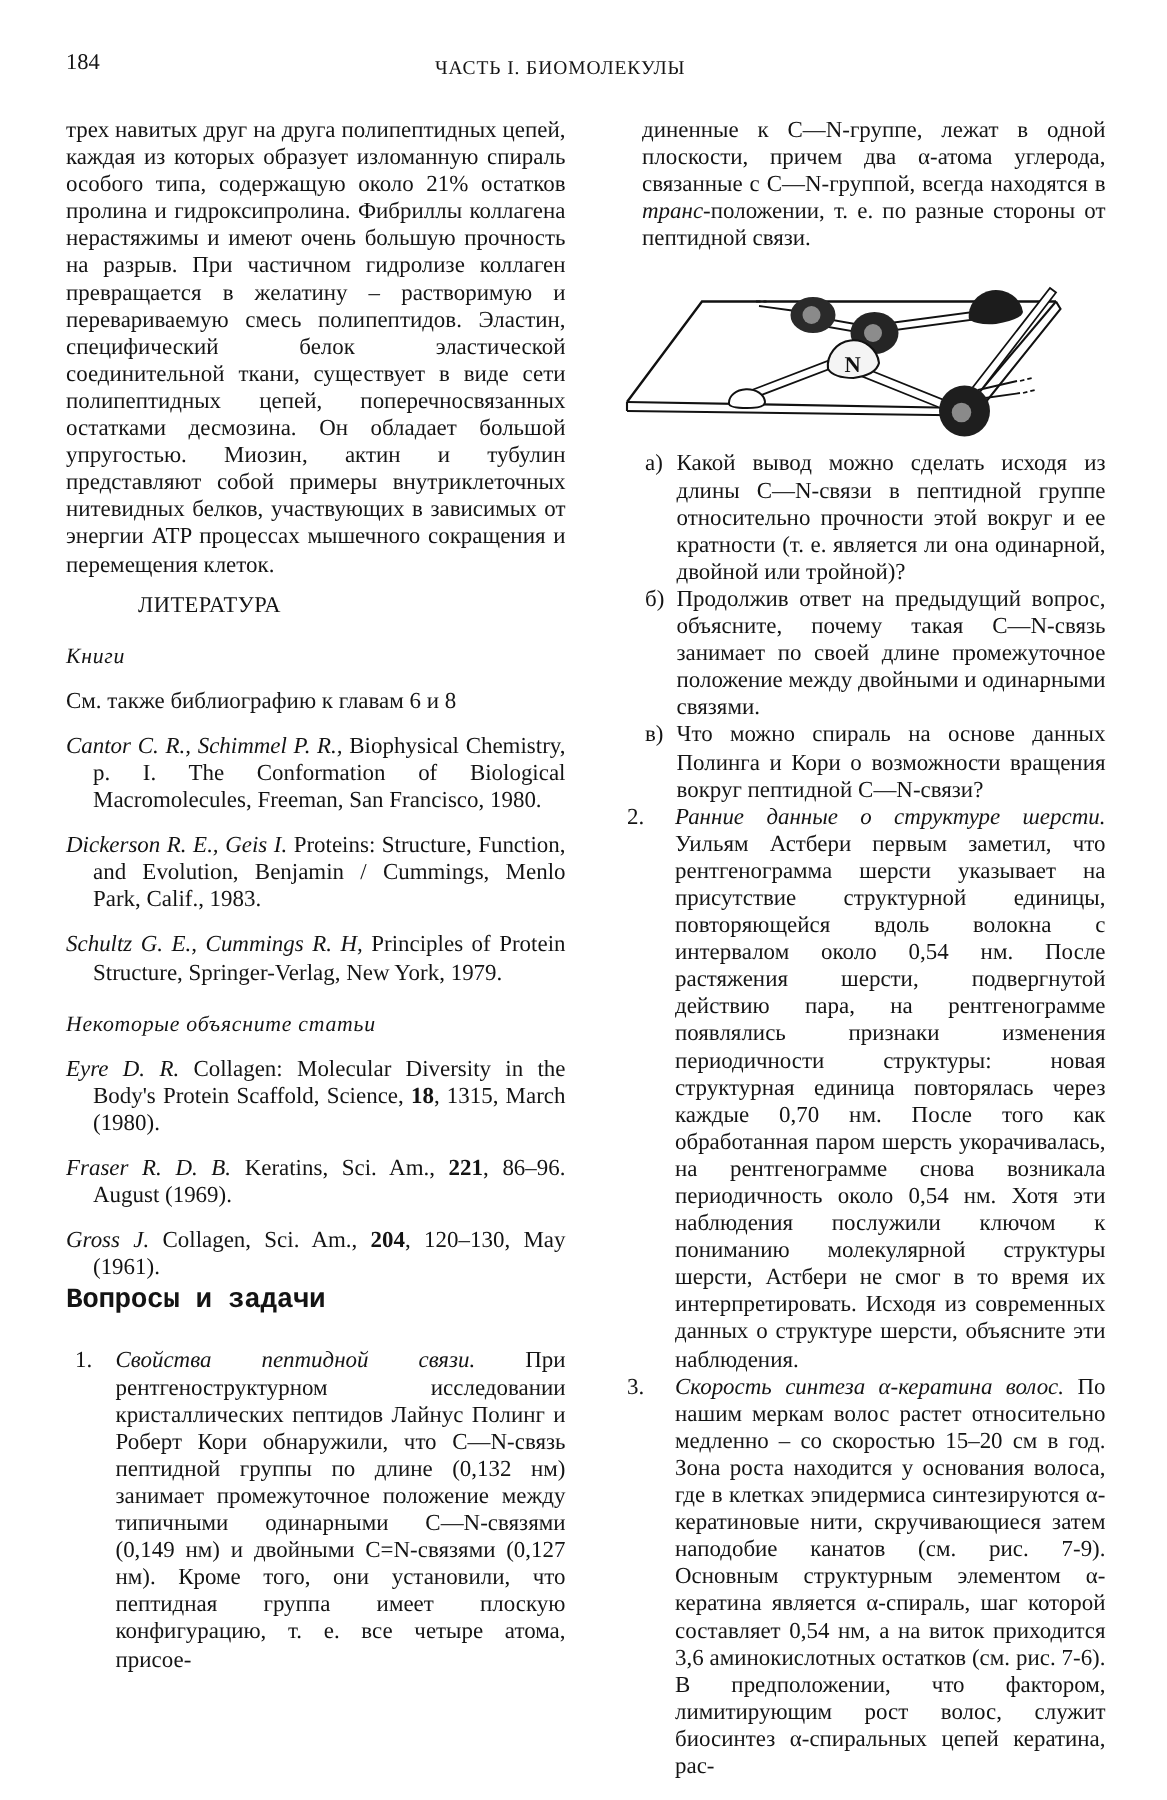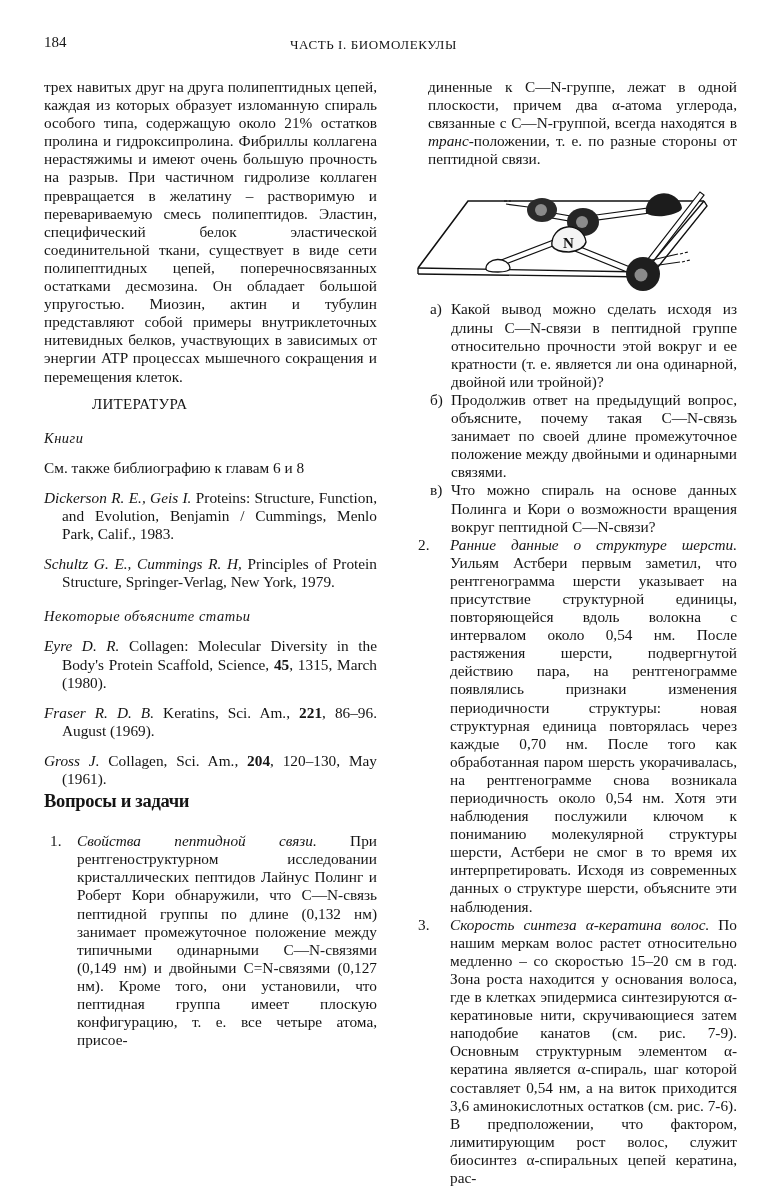--- a/index.html
+++ b/index.html
@@ -9,21 +9,21 @@
   .running-head { position: absolute; left: 290px; top: 37px; font-size: 13px; letter-spacing: 0.6px; }
   .col { position: absolute; top: 78px; font-size: 15.3px; line-height: 18.1px; text-align: justify; hyphens: manual; }
   .col-left { left: 44px; width: 333px; }
   .col-right { left: 428px; width: 309px; }
   p { margin: 0; }
   .section-head { margin-top: 9px; font-size: 15px; letter-spacing: 0.3px; text-align: left; margin-left: 48px; }
   .subhead { margin-top: 16px; margin-bottom: 9px; font-style: italic; font-size: 14.5px; text-align: left; letter-spacing: 0.5px; }
   .ref { padding-left: 18px; text-indent: -18px; margin-top: 12px; }
   .ref i { font-style: italic; }
   .ref b { font-weight: bold; }
-  .q-head { margin-top: 4px; font-weight: bold; font-size: 18.5px; font-family: Liberation Serif, serif; letter-spacing: -0.3px; text-align: left; }
+  .q-head { margin-top: 4px; font-weight: bold; font-size: 18.5px; font-family: Liberation Mono, monospace; letter-spacing: -0.3px; text-align: left; }
   .question { position: relative; padding-left: 27px; }
   .question .qn { position: absolute; left: 0; top: 0; }
   .question .qtitle { font-style: italic; }
   .rq { position: relative; padding-left: 22px; }
   .rq .qn { position: absolute; left: -10px; top: 0; }
   .rsub { position: relative; padding-left: 23px; }
   .rsub .sl { position: absolute; left: 2px; top: 0; }
   figure { margin: 12px 0 8px -12px; width: 330px; height: 112px; }
   svg { display: block; }
 </style>
@@ -33,26 +33,27 @@
 <div class="page-num">184</div>
 <div class="running-head">ЧАСТЬ I. БИОМОЛЕКУЛЫ</div>
 
 <div class="col col-left">
   <p>трех навитых друг на друга полипептидных цепей, каждая из которых образует изломанную спираль особого типа, содержащую около 21% остатков пролина и гидроксипролина. Фибриллы коллагена нерастяжимы и имеют очень большую прочность на разрыв. При частичном гидролизе коллаген превращается в желатину – растворимую и перевариваемую смесь полипептидов. Эластин, специфический белок эластической соединительной ткани, существует в виде сети полипептидных цепей, поперечносвязанных остатками десмозина. Он обладает большой упругостью. Миозин, актин и тубулин представляют собой примеры внутриклеточных нитевидных белков, участвующих в зависимых от энергии ATP процессах мышечного сокращения и перемещения клеток.</p>
 
   <div class="section-head">ЛИТЕРАТУРА</div>
   <div class="subhead">Книги</div>
 
   <div class="ref"><span>См. также библиографию к главам 6 и 8</span></div>
+  <div class="ref"><i>Cantor C. R., Schimmel P. R.,</i><span> Biophysical Chemistry, p. I. The Conformation of Biological Macromolecules, Freeman, San Francisco, 1980.</span></div>
   <div class="ref"><i>Dickerson R. E., Geis I.</i><span> Proteins: Structure, Function, and Evolution, Benjamin / Cummings, Menlo Park, Calif., 1983.</span></div>
   <div class="ref"><i>Schultz G. E., Cummings R. H,</i><span> Principles of Protein Structure, Springer-Verlag, New York, 1979.</span></div>
 
   <div class="subhead">Некоторые объясните статьи</div>
 
-  <div class="ref"><i>Eyre D. R.</i><span> Collagen: Molecular Diversity in the Body's Protein Scaffold, Science, </span><b>45</b><span>, 1315, March (1980).</span></div>
+  <div class="ref"><i>Eyre D. R.</i><span> Collagen: Molecular Diversity in the Body's Protein Scaffold, Science, </span><b>18</b><span>, 1315, March (1980).</span></div>
   <div class="ref"><i>Fraser R. D. B.</i><span> Keratins, Sci. Am., </span><b>221</b><span>, 86–96. August (1969).</span></div>
   <div class="ref"><i>Gross J.</i><span> Collagen, Sci. Am., </span><b>204</b><span>, 120–130, May (1961).</span></div>
 
   <div class="q-head">Вопросы и задачи</div>
 
   <div class="question" style="margin-top:22px; margin-left:6px;">
     <span class="qn">1.</span>
     <span class="qtitle">Свойства пептидной связи.</span><span> При рентгеноструктурном исследовании кристаллических пептидов Лайнус Полинг и Роберт Кори обнаружили, что C—N-связь пептидной группы по длине (0,132 нм) занимает промежуточное положение между типичными одинарными C—N-связями (0,149 нм) и двойными C=N-связями (0,127 нм). Кроме того, они установили, что пептидная группа имеет плоскую конфигурацию, т. е. все четыре атома, присое-</span>
   </div>
 </div>

